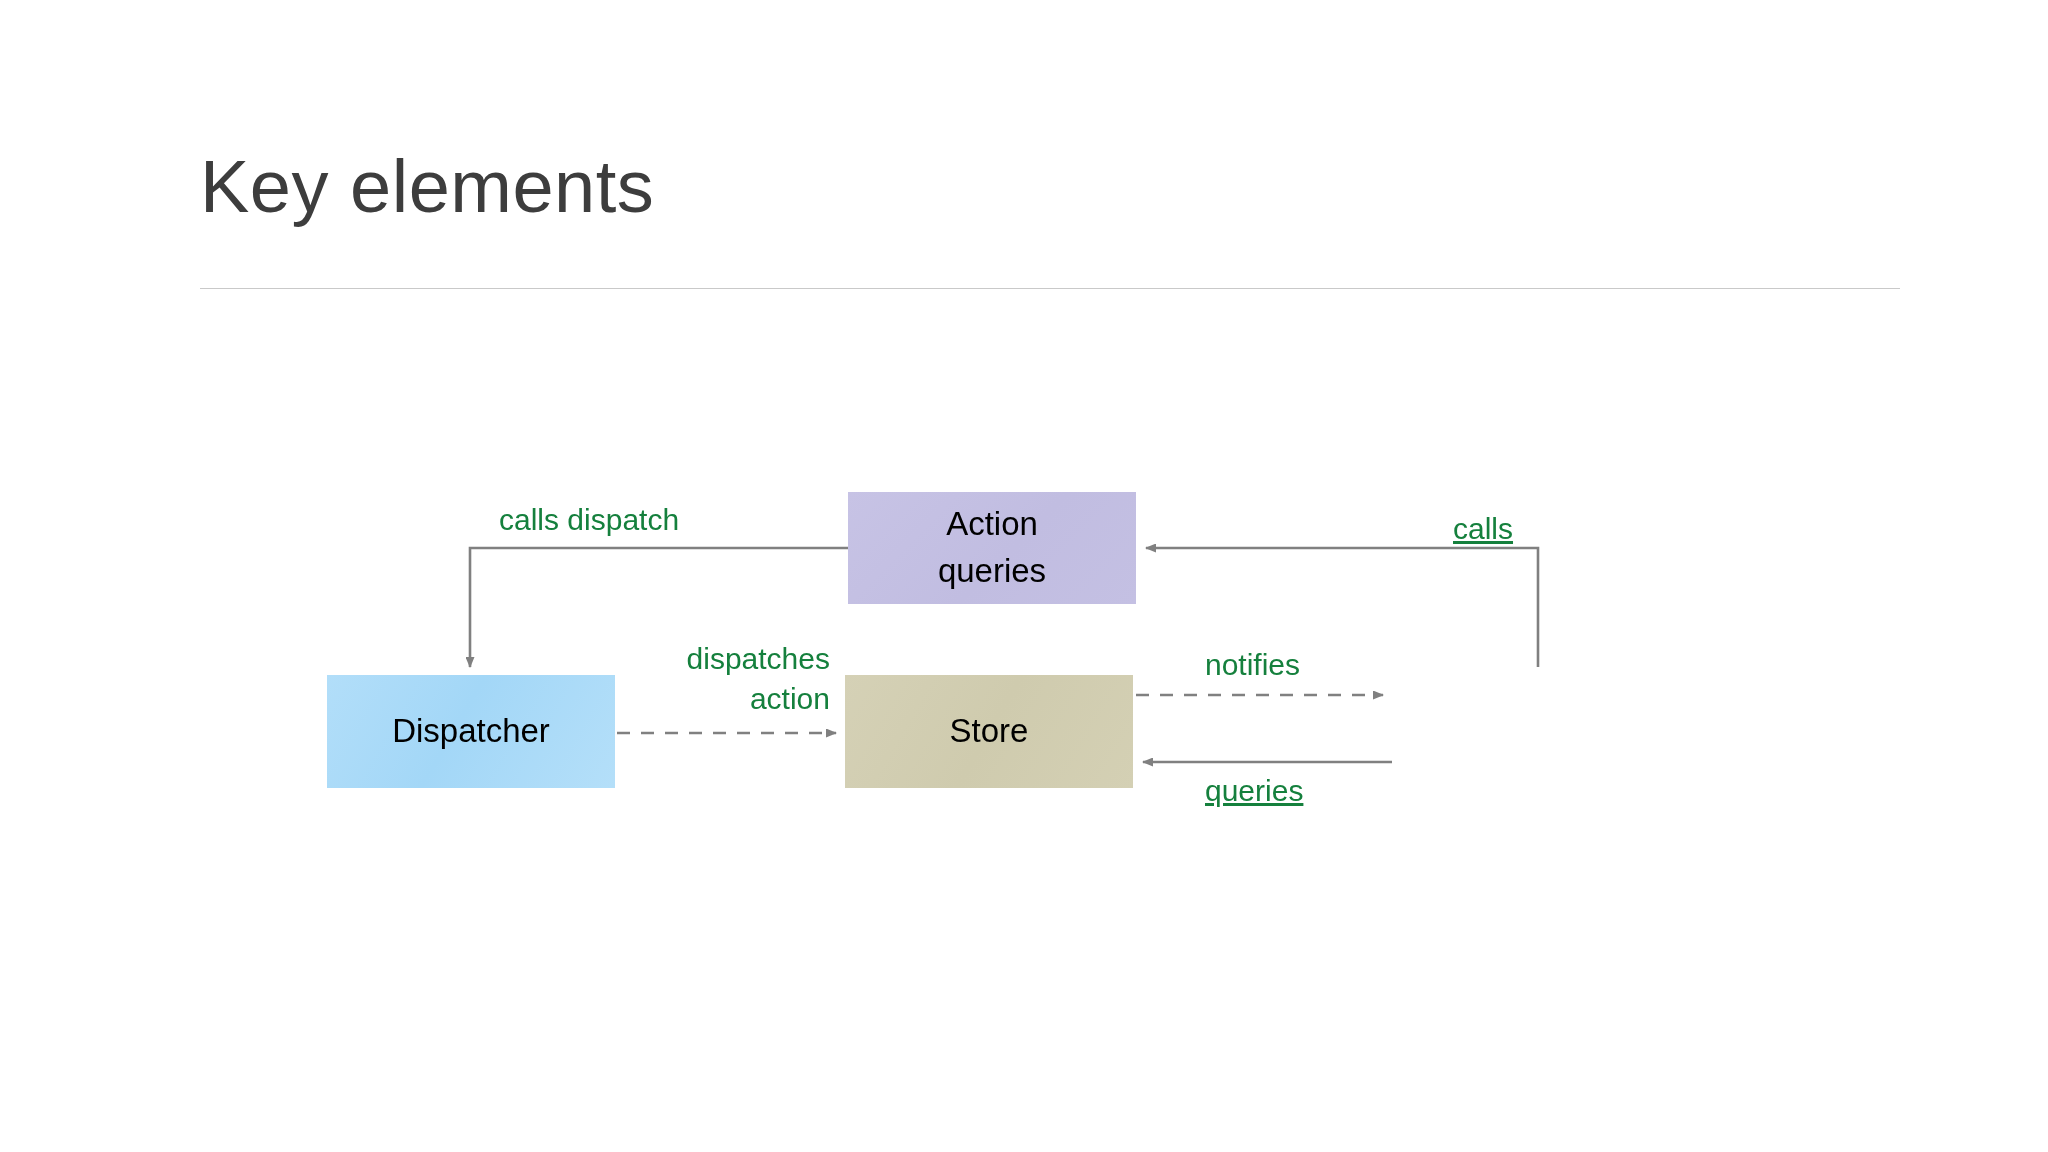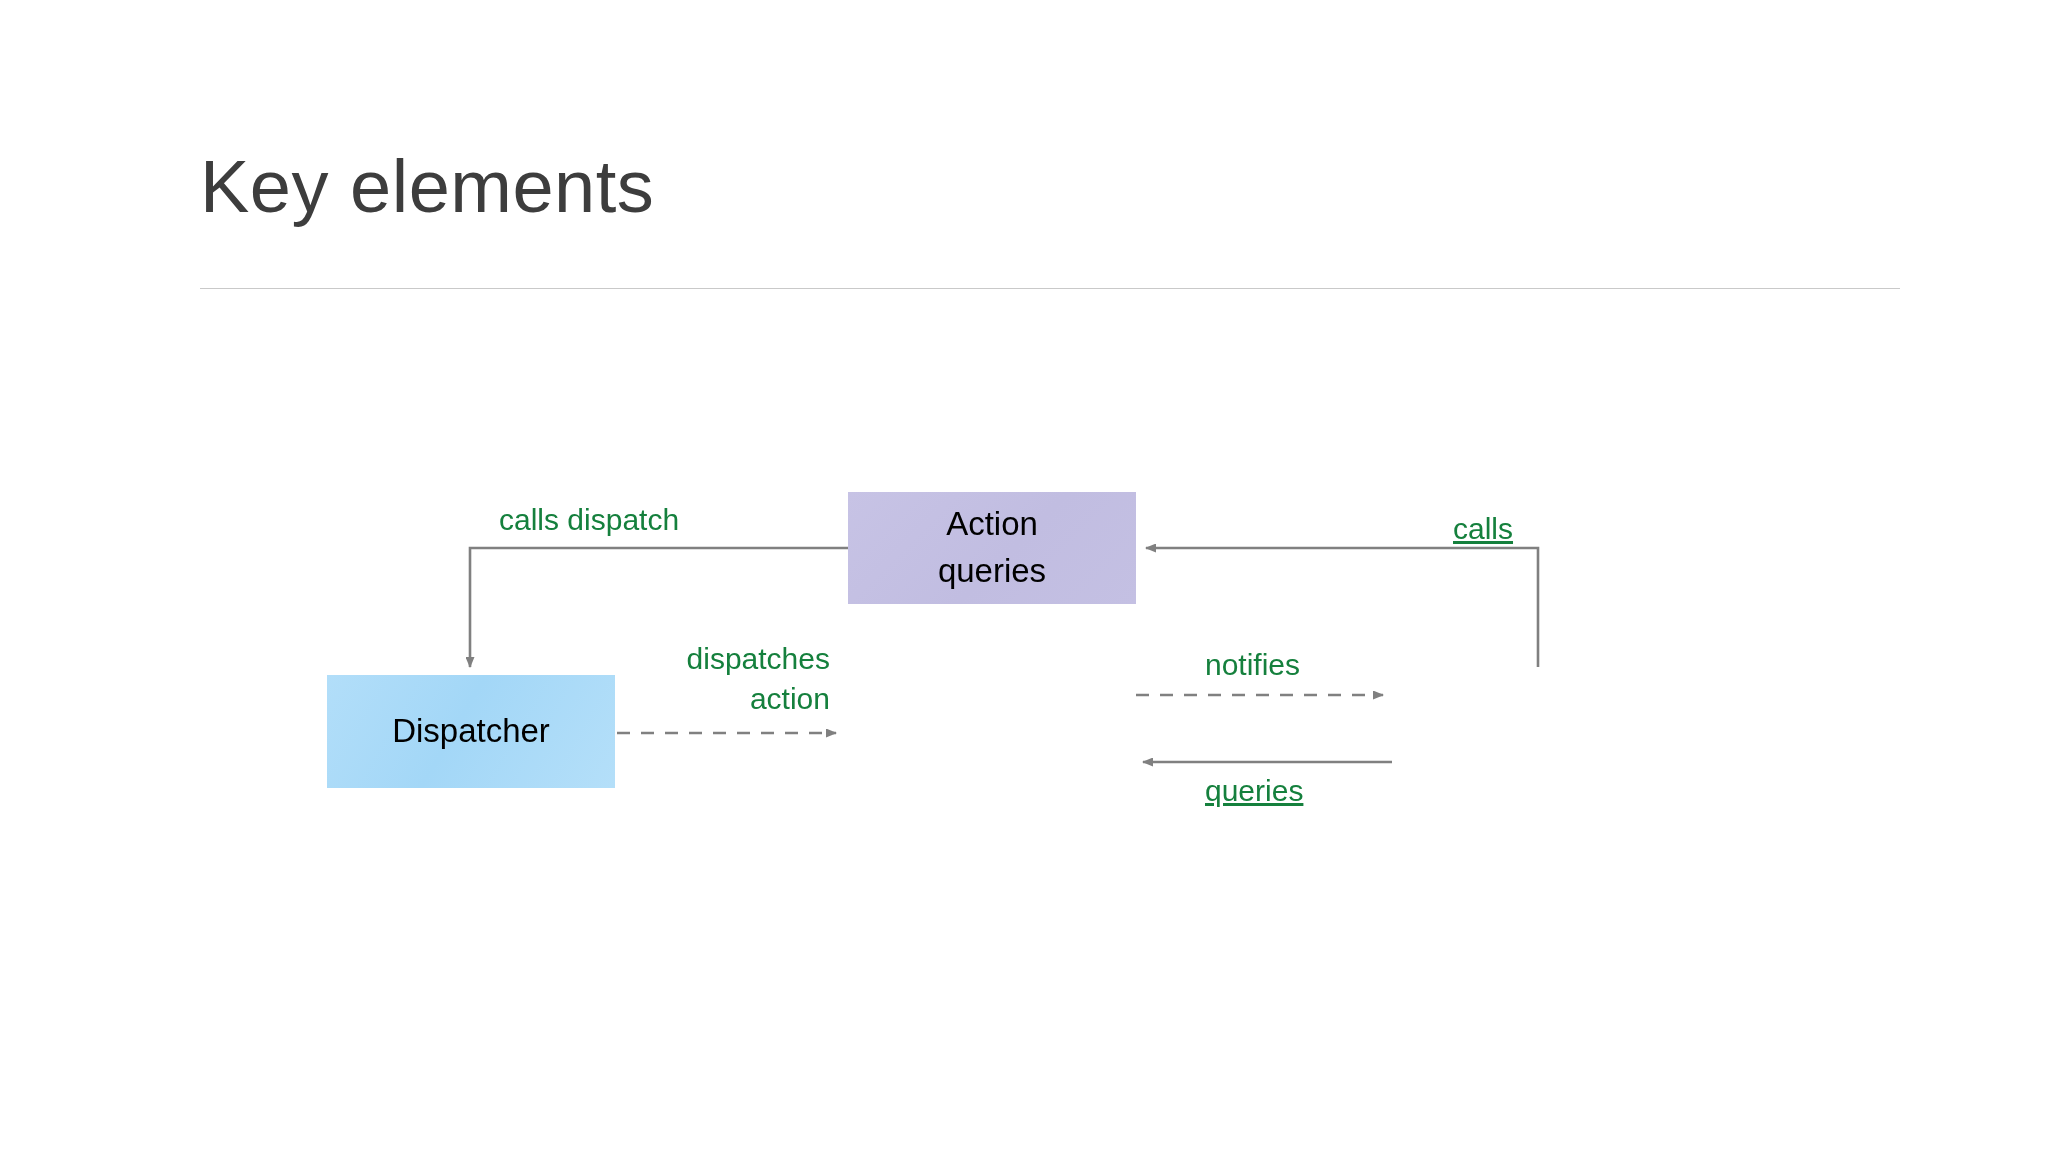--- a/index.html
+++ b/index.html
@@ -144,20 +144,23 @@
     <span>
       <span class="node-label">Action</span>
       <span class="node-label">queries</span>
     </span>
   </div>
 
   <div class="node" id="node-dispatcher">
     <span class="node-label">Dispatcher</span>
   </div>
 
+  <div class="node" id="node-store">
+    <span class="node-label">Store</span>
+  </div>
 
 
   <div class="edge-label" id="label-calls-dispatch">calls dispatch</div>
 
   <div class="edge-label" id="label-dispatches-action">
     <span>dispatches</span><br>
     <span>action</span>
   </div>
 
   <div class="edge-label" id="label-notifies">notifies</div>

